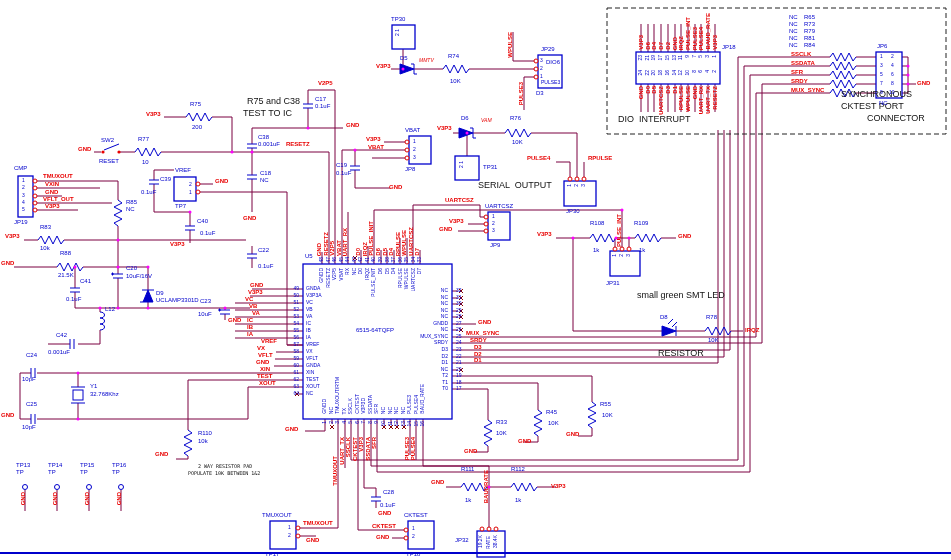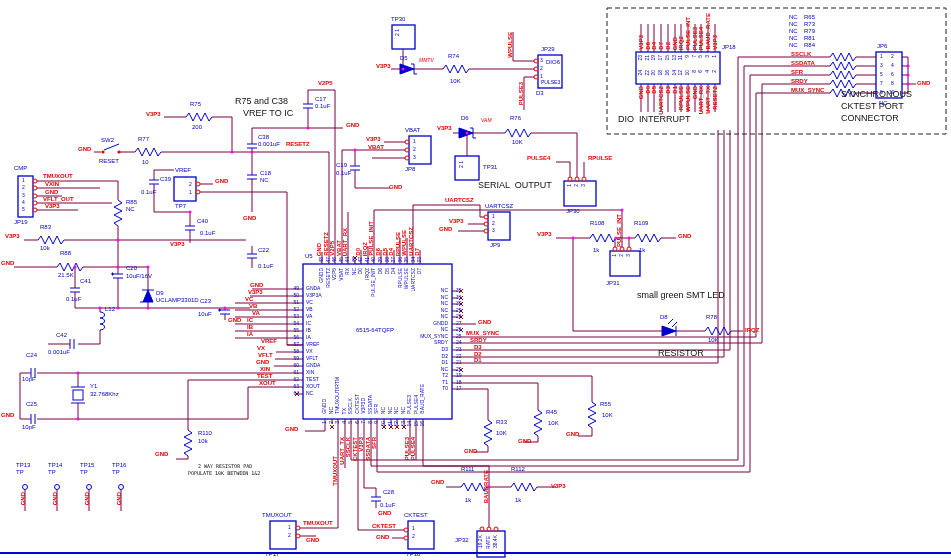--- a/index.html
+++ b/index.html
@@ -195,26 +195,26 @@
       <circle cx="190" cy="212" r="1.5"></circle>
     </g>
 
     <rect x="607" y="8" width="339" height="126" fill="none" stroke="#222" stroke-width="1" stroke-dasharray="5 3"></rect>
     <line x1="0" y1="553" x2="951" y2="553" stroke="#0000cc" stroke-width="2"></line>
   </svg>
 
   <div class="lbl blk" style="left:618px;top:115px">DIO  INTERRUPT</div>
   <div class="lbl blk" style="left:841px;top:90px">SYNCHRONOUS</div>
   <div class="lbl blk" style="left:841px;top:102px">CKTEST PORT</div>
-  <div class="lbl blk" style="left:841px;top:114px">CONNECTOR</div>
+  <div class="lbl blk" style="left:867px;top:114px">CONNECTOR</div>
   <div class="lbl blk" style="left:478px;top:181px">SERIAL  OUTPUT</div>
   <div class="lbl blk" style="left:658px;top:349px">RESISTOR</div>
   <div class="lbl blk" style="left:637px;top:291px">small green SMT LED</div>
-  <div class="lbl blk" style="left:235px;top:97px">R75 and C38</div>
-  <div class="lbl blk" style="left:243px;top:109px">VREF TO IC</div>
+  <div class="lbl blk" style="left:247px;top:97px">R75 and C38</div>
+  <div class="lbl blk" style="left:243px;top:109px">TEST TO IC</div>
   <div class="lbl note" style="left:198px;top:464px">2 WAY RESISTOR PAD</div>
   <div class="lbl note" style="left:188px;top:471px">POPULATE 10K BETWEEN 1&amp;2</div>
 
 <div class="lbl net" style="left: 78px; top: 146px;">GND</div>
     <div class="lbl des" style="left: 101px; top: 137px;">SW2</div>
     <div class="lbl des" style="left: 99px; top: 158px;">RESET</div>
     <div class="lbl des" style="left: 138px; top: 136px;">R77</div>
     <div class="lbl des" style="left: 142px; top: 159px;">10</div>
     <div class="lbl net" style="left: 146px; top: 111px;">V3P3</div>
     <div class="lbl des" style="left: 190px; top: 101px;">R75</div>

